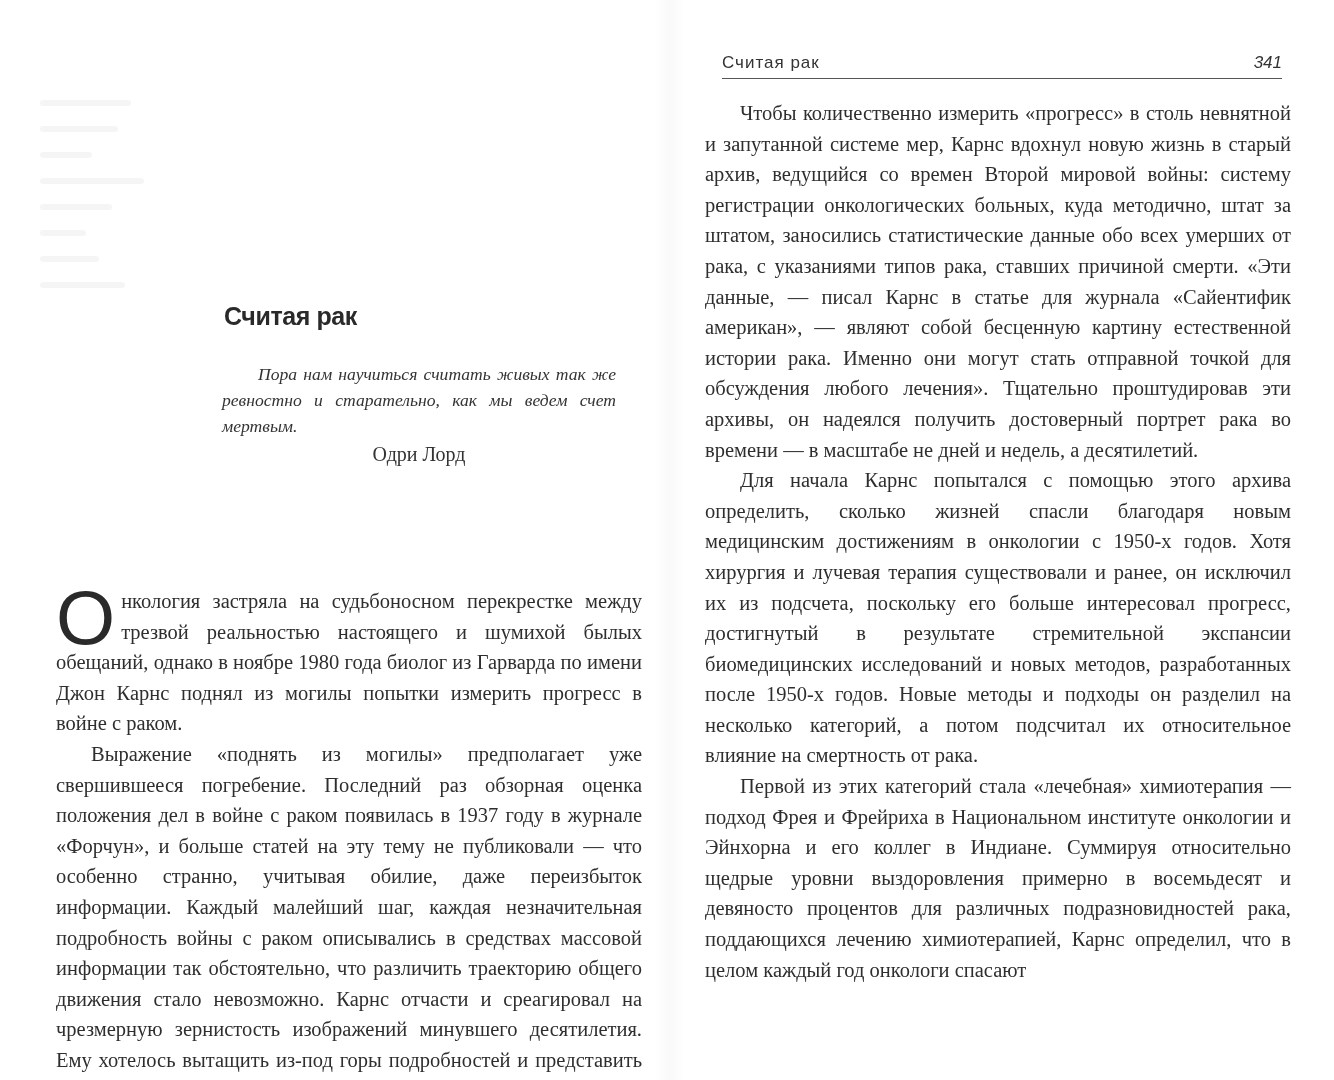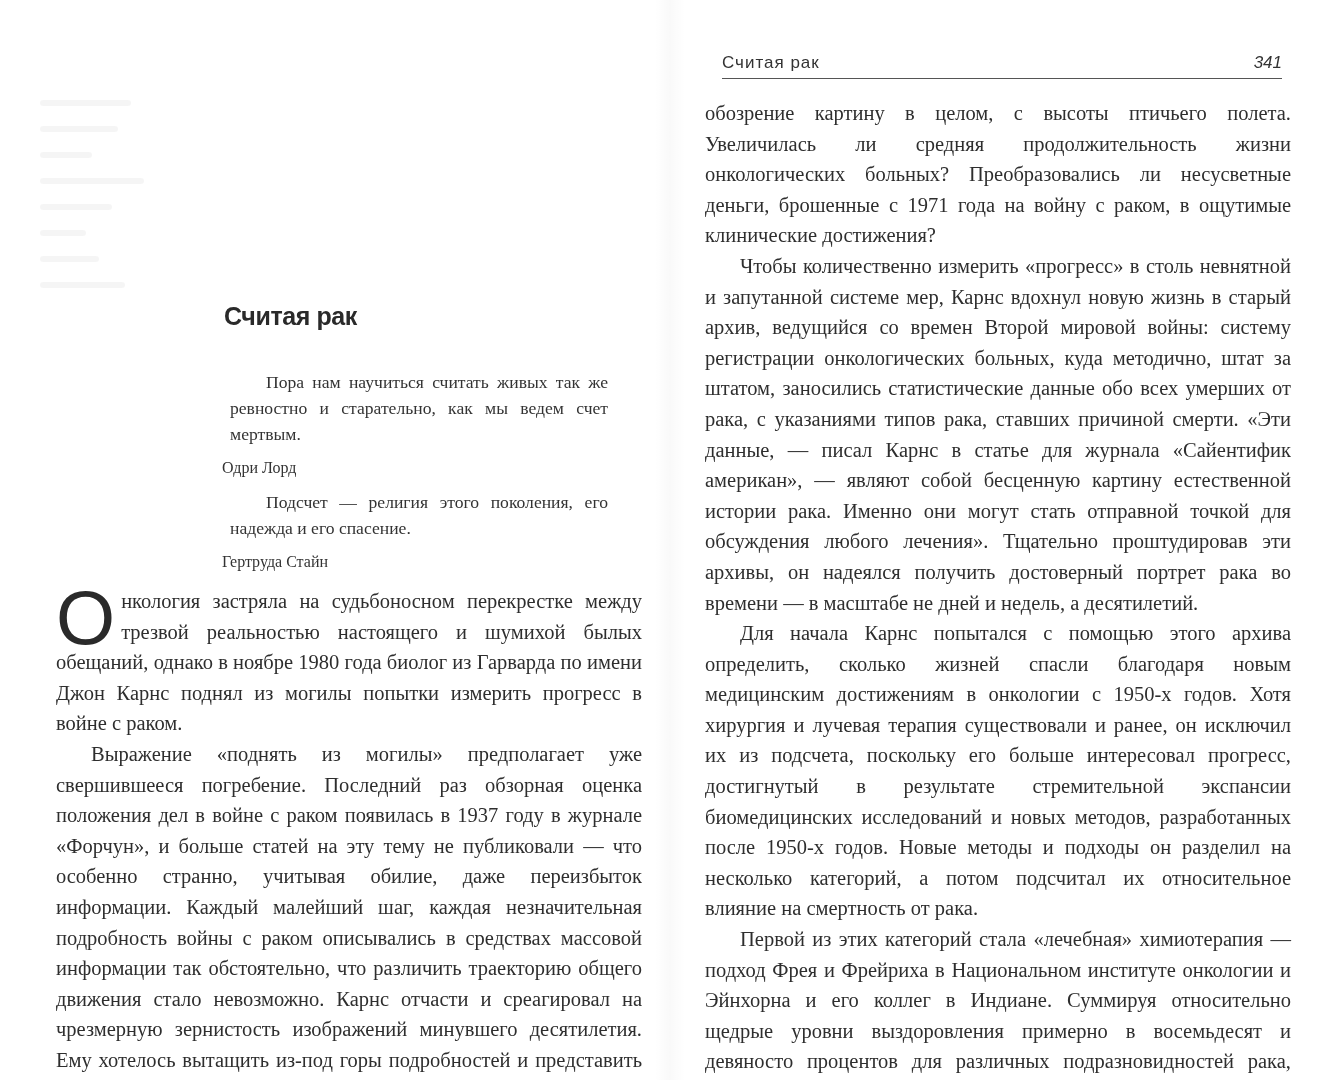--- a/index.html
+++ b/index.html
@@ -59,27 +59,28 @@
   }
   .epigraph {
     position: absolute;
     left: 222px;
     width: 394px;
     font-size: 17.6px;
     line-height: 26px;
     color: #333;
   }
   .epigraph .quote {
+    font-style: italic;
     text-align: justify;
     text-indent: 36px;
-    margin: 8px;
+    margin: 0;
   }
   .epigraph .author {
-    text-align: left;
-    font-size: 16px;
+    text-align: center;
+    font-size: 20px;
     margin: 2px 0 0 0;
   }
   .epi-1 { top: 361px; }
   .epi-2 { top: 481px; }
 
   .body-left {
     position: absolute;
     left: 56px; top: 586px;
     width: 586px;
   }
@@ -144,39 +145,34 @@
   <div class="gutter"></div>
 
   <section class="page-left">
     <h1 class="chapter-title">Считая рак</h1>
 
     <div class="epigraph epi-1">
       <p class="quote">Пора нам научиться считать живых так же ревностно и старательно, как мы ведем счет мертвым.</p>
       <p class="author">Одри Лорд</p>
     </div>
 
-    <div class="epigraph epi-2">
-      <p class="quote">Подсчет — религия этого поколения, его надежда и его спасение.</p>
-      <p class="author">Гертруда Стайн</p>
-    </div>
 
     <div class="body-left body-text">
       <p class="noindent">
         <span class="dropcap">О</span><span>нкология застряла на судьбоносном перекрестке между трезвой реальностью настоящего и шумихой былых обещаний, однако в ноябре 1980 года биолог из Гарварда по имени Джон Карнс поднял из могилы попытки измерить прогресс в войне с раком.</span>
       </p>
       <p>Выражение «поднять из могилы» предполагает уже свершившееся погребение. Последний раз обзорная оценка положения дел в войне с раком появилась в 1937 году в журнале «Форчун», и больше статей на эту тему не публиковали — что особенно странно, учитывая обилие, даже переизбыток информации. Каждый малейший шаг, каждая незначительная подробность войны с раком описывались в средствах массовой информации так обстоятельно, что различить траекторию общего движения стало невозможно. Карнс отчасти и среагировал на чрезмерную зернистость изображений минувшего десятилетия. Ему хотелось вытащить из-под горы подробностей и представить на всеобщее</p>
     </div>
   </section>
 
   <section>
     <header class="running-head">
       <span class="rh-title">Считая рак</span>
       <span class="rh-page">341</span>
     </header>
 
     <div class="body-right body-text">
-      <p class="noindent">обозрение картину в целом, с высоты птичьего полета. Увеличилась ли средняя продолжительность жизни онкологических больных? Преобразовались ли несусветные деньги, брошенные с 1971 года на войну с раком, в ощутимые клинические достижения?</p>
       <p>Чтобы количественно измерить «прогресс» в столь невнятной и запутанной системе мер, Карнс вдохнул новую жизнь в старый архив, ведущийся со времен Второй мировой войны: систему регистрации онкологических больных, куда методично, штат за штатом, заносились статистические данные обо всех умерших от рака, с указаниями типов рака, ставших причиной смерти. «Эти данные, — писал Карнс в статье для журнала «Сайентифик американ», — являют собой бесценную картину естественной истории рака. Именно они могут стать отправной точкой для обсуждения любого лечения». Тщательно проштудировав эти архивы, он надеялся получить достоверный портрет рака во времени — в масштабе не дней и недель, а десятилетий.</p>
       <p>Для начала Карнс попытался с помощью этого архива определить, сколько жизней спасли благодаря новым медицинским достижениям в онкологии с 1950-х годов. Хотя хирургия и лучевая терапия существовали и ранее, он исключил их из подсчета, поскольку его больше интересовал прогресс, достигнутый в результате стремительной экспансии биомедицинских исследований и новых методов, разработанных после 1950-х годов. Новые методы и подходы он разделил на несколько категорий, а потом подсчитал их относительное влияние на смертность от рака.</p>
       <p>Первой из этих категорий стала «лечебная» химиотерапия — подход Фрея и Фрейриха в Национальном институте онкологии и Эйнхорна и его коллег в Индиане. Суммируя относительно щедрые уровни выздоровления примерно в восемьдесят и девяносто процентов для различных подразновидностей рака, поддающихся лечению химиотерапией, Карнс определил, что в целом каждый год онкологи спасают</p>
     </div>
   </section>
 </div>
 
 </body></html>

